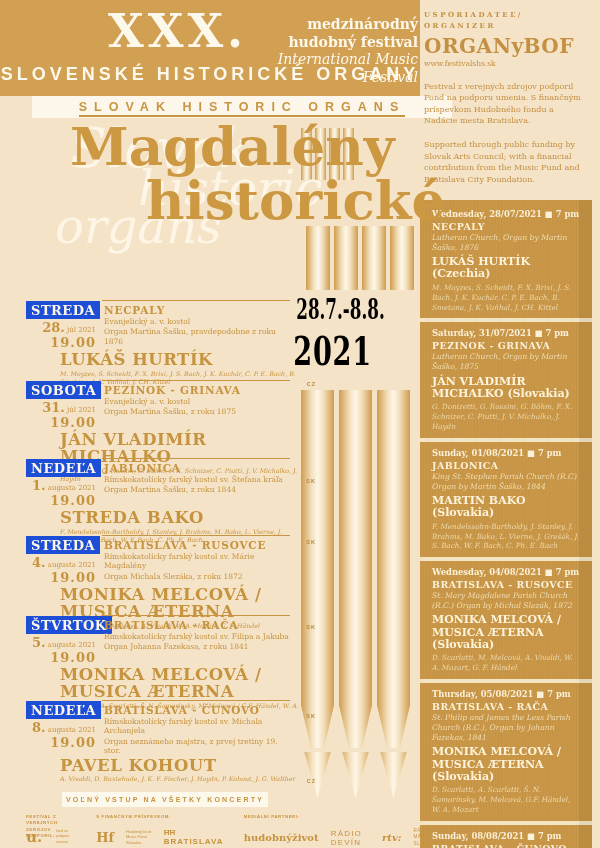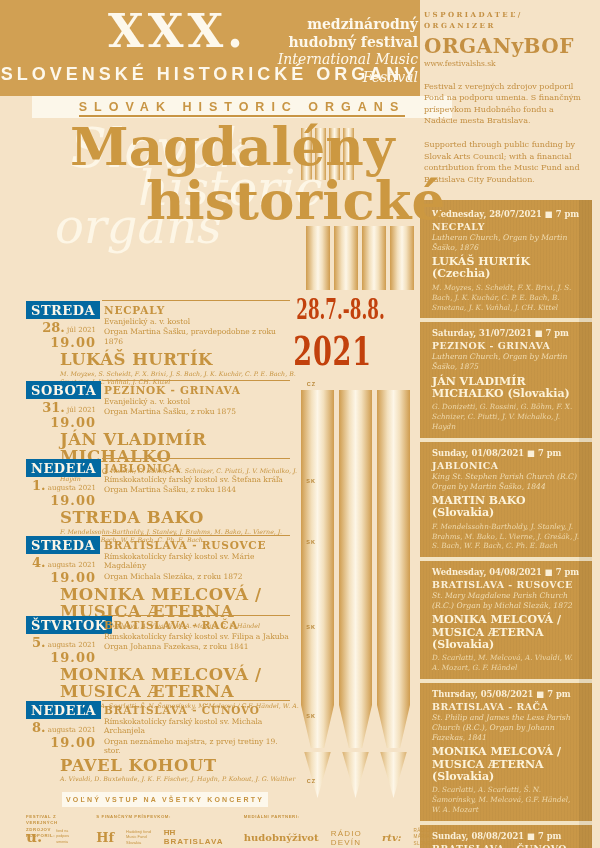--- a/index.html
+++ b/index.html
@@ -40,33 +40,33 @@
   .pipes-a { left:301px; top:128px; gap:3px; }
   .pipes-a .pipe { width:11px; height:52px; }
   .pipes-b { left:306px; top:226px; gap:4px; }
   .pipes-b .pipe { width:24px; height:64px; }
   .pipes-tall { left:301px; top:390px; gap:5px; z-index:0; }
   .pipes-tall .pipe { width:33px; height:358px; clip-path:polygon(0 0,100% 0,100% 88%,70% 100%,30% 100%,0 88%); }
   .pipes-feet { left:301px; top:752px; gap:5px; }
   .pipes-feet .pipe { width:33px; height:46px; clip-path:polygon(10% 0,90% 0,50% 100%); }
 
   
-  .date-block { position:absolute; left:278px; top:294px; width:96px; text-align:center; color:#c2410c; z-index:2; }
+  .date-block { position:absolute; left:278px; top:294px; width:96px; text-align:center; color:#000000; z-index:2; }
   .date-range { font-size:27px; font-weight:bold; transform:scaleX(0.62); transform-origin:center; white-space:nowrap; }
   .date-year { font-size:40px; font-weight:bold; letter-spacing:1px; transform:scaleX(0.68); transform-origin:center; margin-top:2px; }
 
   
   .schedule-left { position:absolute; left:0; top:300px; width:302px; z-index:3; }
   .ev { position:relative; padding-left:26px; }
   .ev:nth-of-type(1){height:80px} .ev:nth-of-type(2){height:78px}
   .ev:nth-of-type(3){height:77px} .ev:nth-of-type(4){height:80px}
   .ev:nth-of-type(5){height:85px} .ev:nth-of-type(6){height:93px}
   .ev-top { display:flex; }
   .ev-l { width:70px; flex-shrink:0; text-align:right; }
-  .day-box { display:inline-block; background:#0369a1; color:#fcf6e8; font-size:13px; font-weight:bold; letter-spacing:0.5px; padding:2px 5px 1px; }
+  .day-box { display:inline-block; background:#1d4ed8; color:#fcf6e8; font-size:13px; font-weight:bold; letter-spacing:0.5px; padding:2px 5px 1px; }
   .ev-date { font-size:7px; margin-top:1px; }
   .ev-date .dnum { font-size:13px; font-weight:bold; }
   .ev-time { font-size:13px; font-weight:bold; letter-spacing:1px; }
   .ev-r { flex:1; margin-left:6px; margin-right:12px; border-top:1.5px solid #c89544; padding:3px 0 0 2px; }
   .loc { font-size:10.5px; font-weight:bold; letter-spacing:0.8px; }
   .venue,.organ { font-size:7.5px; margin-top:1px; line-height:1.25; }
   .perf { margin-left:34px; margin-top:2px; width:242px; font-size:16.5px; font-weight:bold; letter-spacing:0.5px; line-height:1.02; }
   .prog-row { margin-left:34px; margin-top:1px; display:flex; width:256px; align-items:flex-end; }
   .prog { flex:1; font-size:6.3px; font-style:italic; line-height:1.35; }
   .cc { font-size:5.5px; font-weight:bold; letter-spacing:1px; margin-left:4px; color:#b98839; font-family:"Liberation Sans", sans-serif; }

